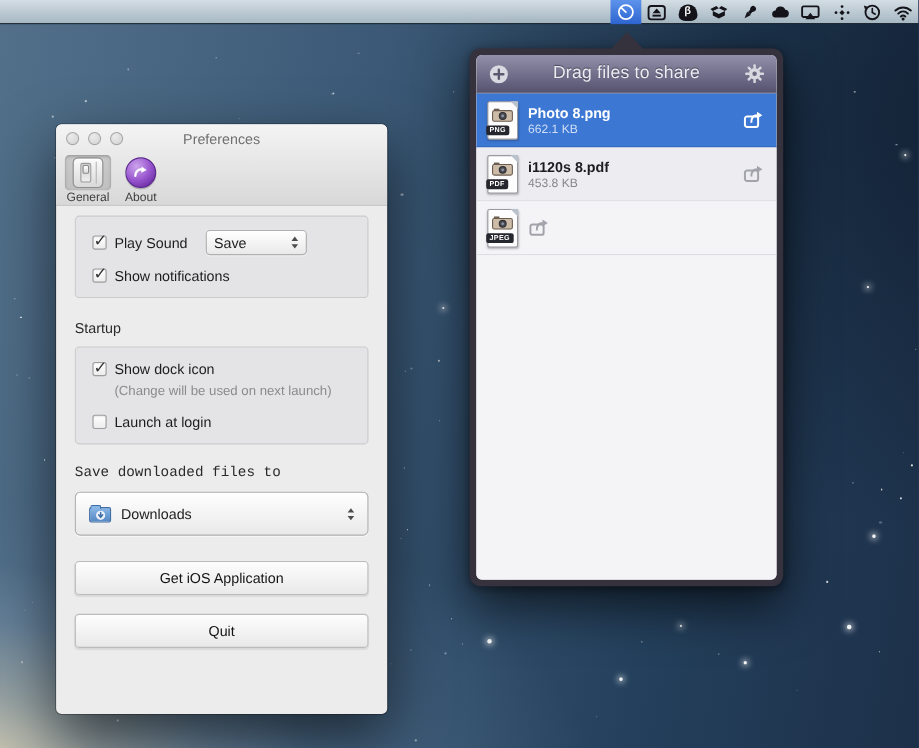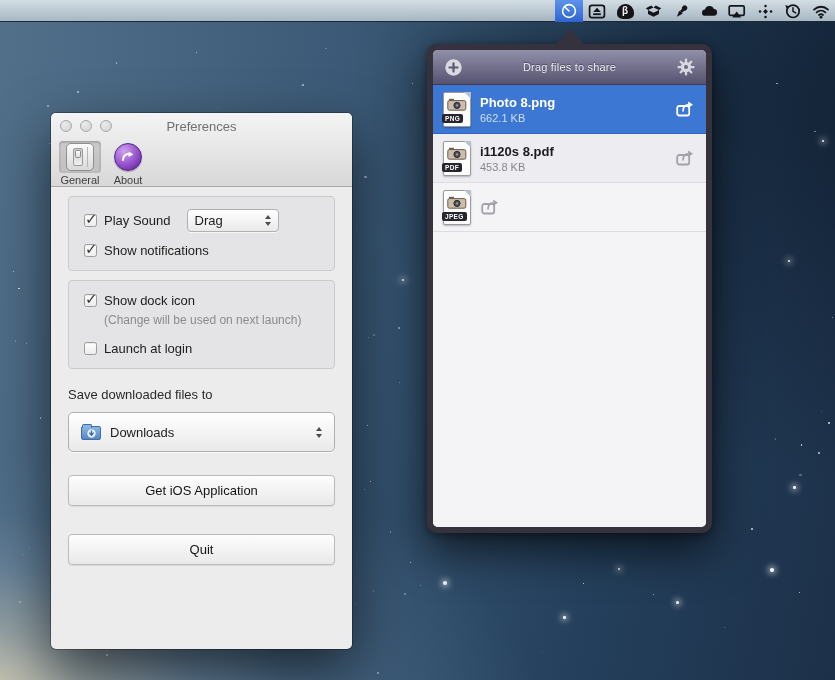--- a/index.html
+++ b/index.html
@@ -50,21 +50,21 @@
     height:100%; border-radius:5px; overflow:hidden; background:#f4f4f7;
     display:flex; flex-direction:column;
   }
   .popover-header {
     height:35px; flex:none; display:flex; align-items:center; padding:0 10px;
     background:linear-gradient(#918fa9, #565370);
     border-bottom:1px solid #3e3b52;
   }
   .add-btn, .gear-btn { width:20px; height:20px; display:flex; align-items:center; justify-content:center; cursor:default; }
   .popover-title {
-    flex:1; text-align:center; color:#edebf3; font-size:11px;
+    flex:1; text-align:center; color:#edebf3; font-size:16px;
     text-shadow:0 -1px 1px rgba(0,0,0,0.45); letter-spacing:0.2px;
   }
   .file-list { flex:none; }
   .file-row {
     height:49px; display:flex; align-items:center; gap:9px; padding:0 10px;
     border-bottom:1px solid #dcdce1; background:#f4f4f7;
   }
   .file-row.alt { background:#ededf1; }
   .file-row.selected { background:#3c78d3; border-bottom-color:#2f66bd; }
   .file-texts { flex:1; min-width:0; }
@@ -136,21 +136,21 @@
     width:28px; height:28px; border-radius:50%;
     background:radial-gradient(circle at 35% 28%, #cda4ec, #9b59d0 48%, #66299f 88%);
     border:1px solid #56258c; display:flex; align-items:center; justify-content:center;
     box-shadow:0 1px 1px rgba(0,0,0,0.25);
   }
 
   .prefs-content { padding:0 17px; }
   .section-label { font-size:13px; color:#2a2a2a; }
   .lbl-1 { margin-top:27px; }
   .lbl-2 { margin-top:20px; }
-  .lbl-3 { margin-top:18px; }
+  .lbl-3 { margin-top:18px;font-family:Liberation Mono, monospace; }
   .group-box {
     background:#e4e4e6; border:1px solid #cbcbcd; border-radius:4px;
     margin-top:9px; padding:12px 15px;
   }
   .check-row { display:flex; align-items:center; gap:7px; }
   .check-row + .check-row { margin-top:11px; }
   .checkbox {
     width:13px; height:13px; flex:none; position:relative;
     background:linear-gradient(#ffffff,#ececec);
     border:1px solid #9d9d9d; border-radius:2.5px;
@@ -187,21 +187,21 @@
     content:""; position:absolute; top:-3px; left:0px; width:8px; height:3px;
     background:#87b5e4; border:1px solid #3f6da6; border-bottom:none; border-radius:2px 2px 0 0;
   }
   .big-button {
     height:31px; display:flex; align-items:center; justify-content:center;
     background:linear-gradient(#fdfdfd,#e9e9e9); border:1px solid #bcbcbc;
     border-radius:4px; font-size:13px; color:#141414;
     box-shadow:0 1px 1px rgba(0,0,0,0.08);
   }
   .btn-ios { margin-top:23px; }
-  .btn-quit { margin-top:28px; }
+  .btn-quit { margin-top:17px; }
 </style>
 </head>
 <body>
 
 <div class="wallpaper"></div>
 <div id="stars">
     <div class="star" style="left: 158.6px; top: 555.7px; width: 1.01px; height: 1.01px; opacity: 0.67;"></div>
     <div class="star" style="left: 318.2px; top: 369.4px; width: 1.43px; height: 1.43px; opacity: 0.61;"></div>
     <div class="star" style="left: 453.9px; top: 457.3px; width: 1.62px; height: 1.62px; opacity: 0.37;"></div>
     <div class="star" style="left: 329.9px; top: 156.8px; width: 1.47px; height: 1.47px; opacity: 0.77;"></div>
@@ -571,35 +571,36 @@
   <div class="prefs-content">
 
 
     <div class="group-box">
       <div class="check-row">
         <div class="checkbox">
           <span class="checkmark">✓</span>
         </div>
         <span class="check-label">Play Sound</span>
         <div class="popup-small">
-          <span>Drag</span>
+          <span>Save</span>
           <div class="steppers">
             <div class="arr-up"></div>
             <div class="arr-down"></div>
           </div>
         </div>
       </div>
       <div class="check-row">
         <div class="checkbox">
           <span class="checkmark">✓</span>
         </div>
         <span class="check-label">Show notifications</span>
       </div>
     </div>
 
+    <div class="section-label lbl-2">Startup</div>
 
     <div class="group-box">
       <div class="check-row">
         <div class="checkbox">
           <span class="checkmark">✓</span>
         </div>
         <span class="check-label">Show dock icon</span>
       </div>
       <div class="dock-note">(Change will be used on next launch)</div>
       <div class="check-row mt-14">

